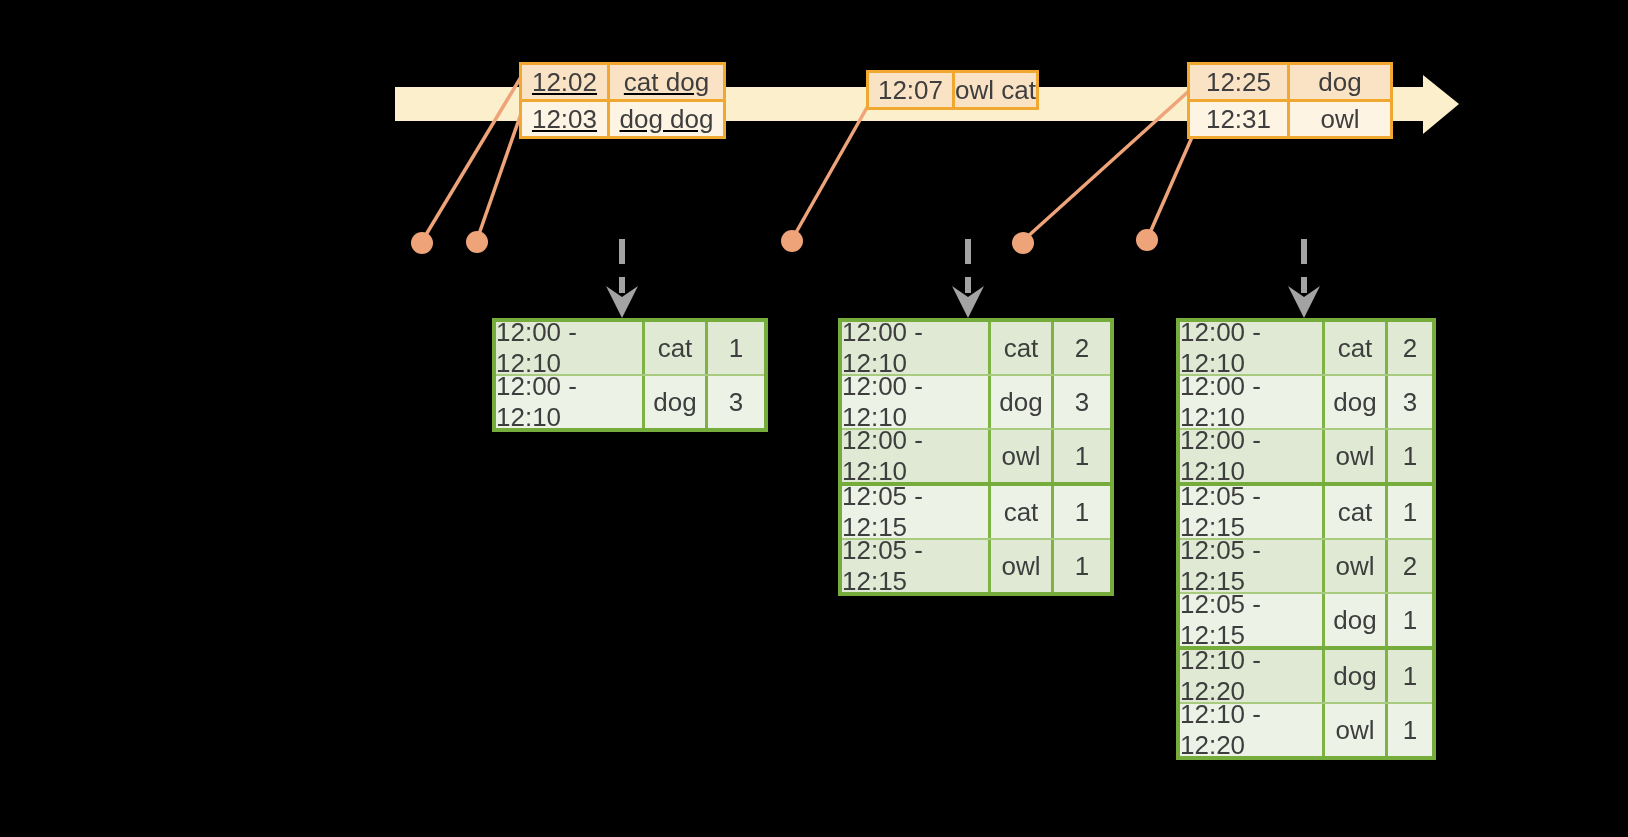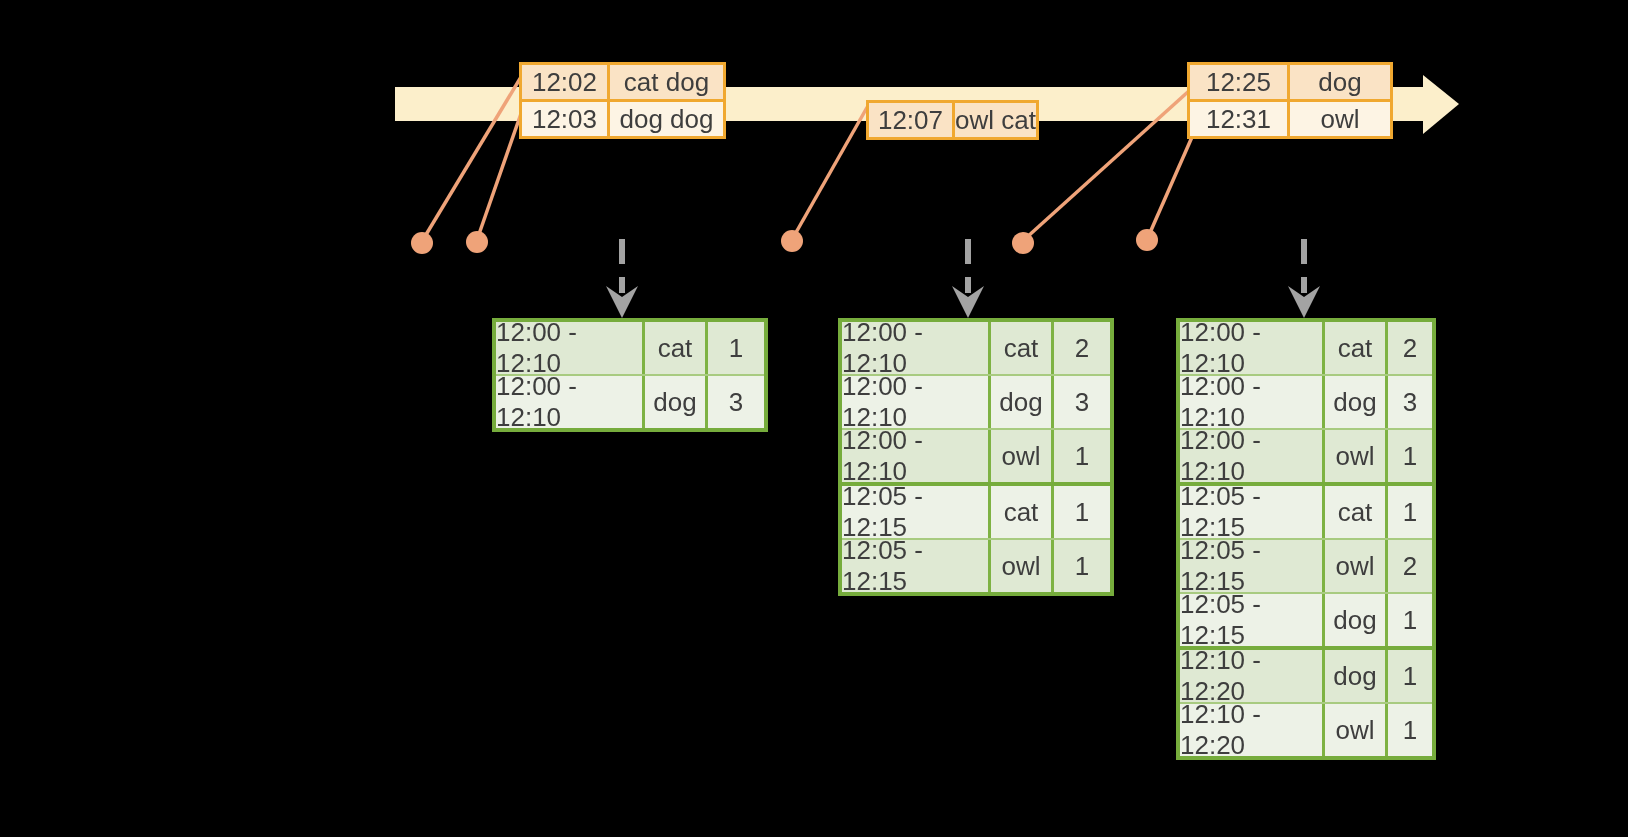--- a/index.html
+++ b/index.html
@@ -79,32 +79,32 @@
       <line x1="968" y1="239" x2="968" y2="293"></line>
       <line x1="1304" y1="239" x2="1304" y2="293"></line>
     </g>
     <g style="fill:var(--arrow-gray)">
       <path d="M 606 286 L 622 318 L 638 286 L 622 297 Z"></path>
       <path d="M 952 286 L 968 318 L 984 286 L 968 297 Z"></path>
       <path d="M 1288 286 L 1304 318 L 1320 286 L 1304 297 Z"></path>
     </g>
   </svg>
 
-  <div class="etable" style="left:519px;top:62px;--c0:85px;--c1:113px;">
+  <div class="etable" style="left:519px;top:62px;text-decoration:underline;--c0:85px;--c1:113px;">
       <div class="trow dark">
         <div class="cell c0">12:02</div>
         <div class="cell c1">cat dog</div>
       </div>
       <div class="trow light">
         <div class="cell c0">12:03</div>
         <div class="cell c1">dog dog</div>
       </div>
     </div>
 
-  <div class="etable" style="left:866px;top:100px;--c0:83px;--c1:81px;">
+  <div class="etable" style="left:866px;top:70px;--c0:83px;--c1:81px;">
       <div class="trow dark">
         <div class="cell c0">12:07</div>
         <div class="cell c1">owl cat</div>
       </div>
     </div>
 
   <div class="etable" style="left:1187px;top:62px;--c0:97px;--c1:100px;">
       <div class="trow dark">
         <div class="cell c0">12:25</div>
         <div class="cell c1">dog</div>

